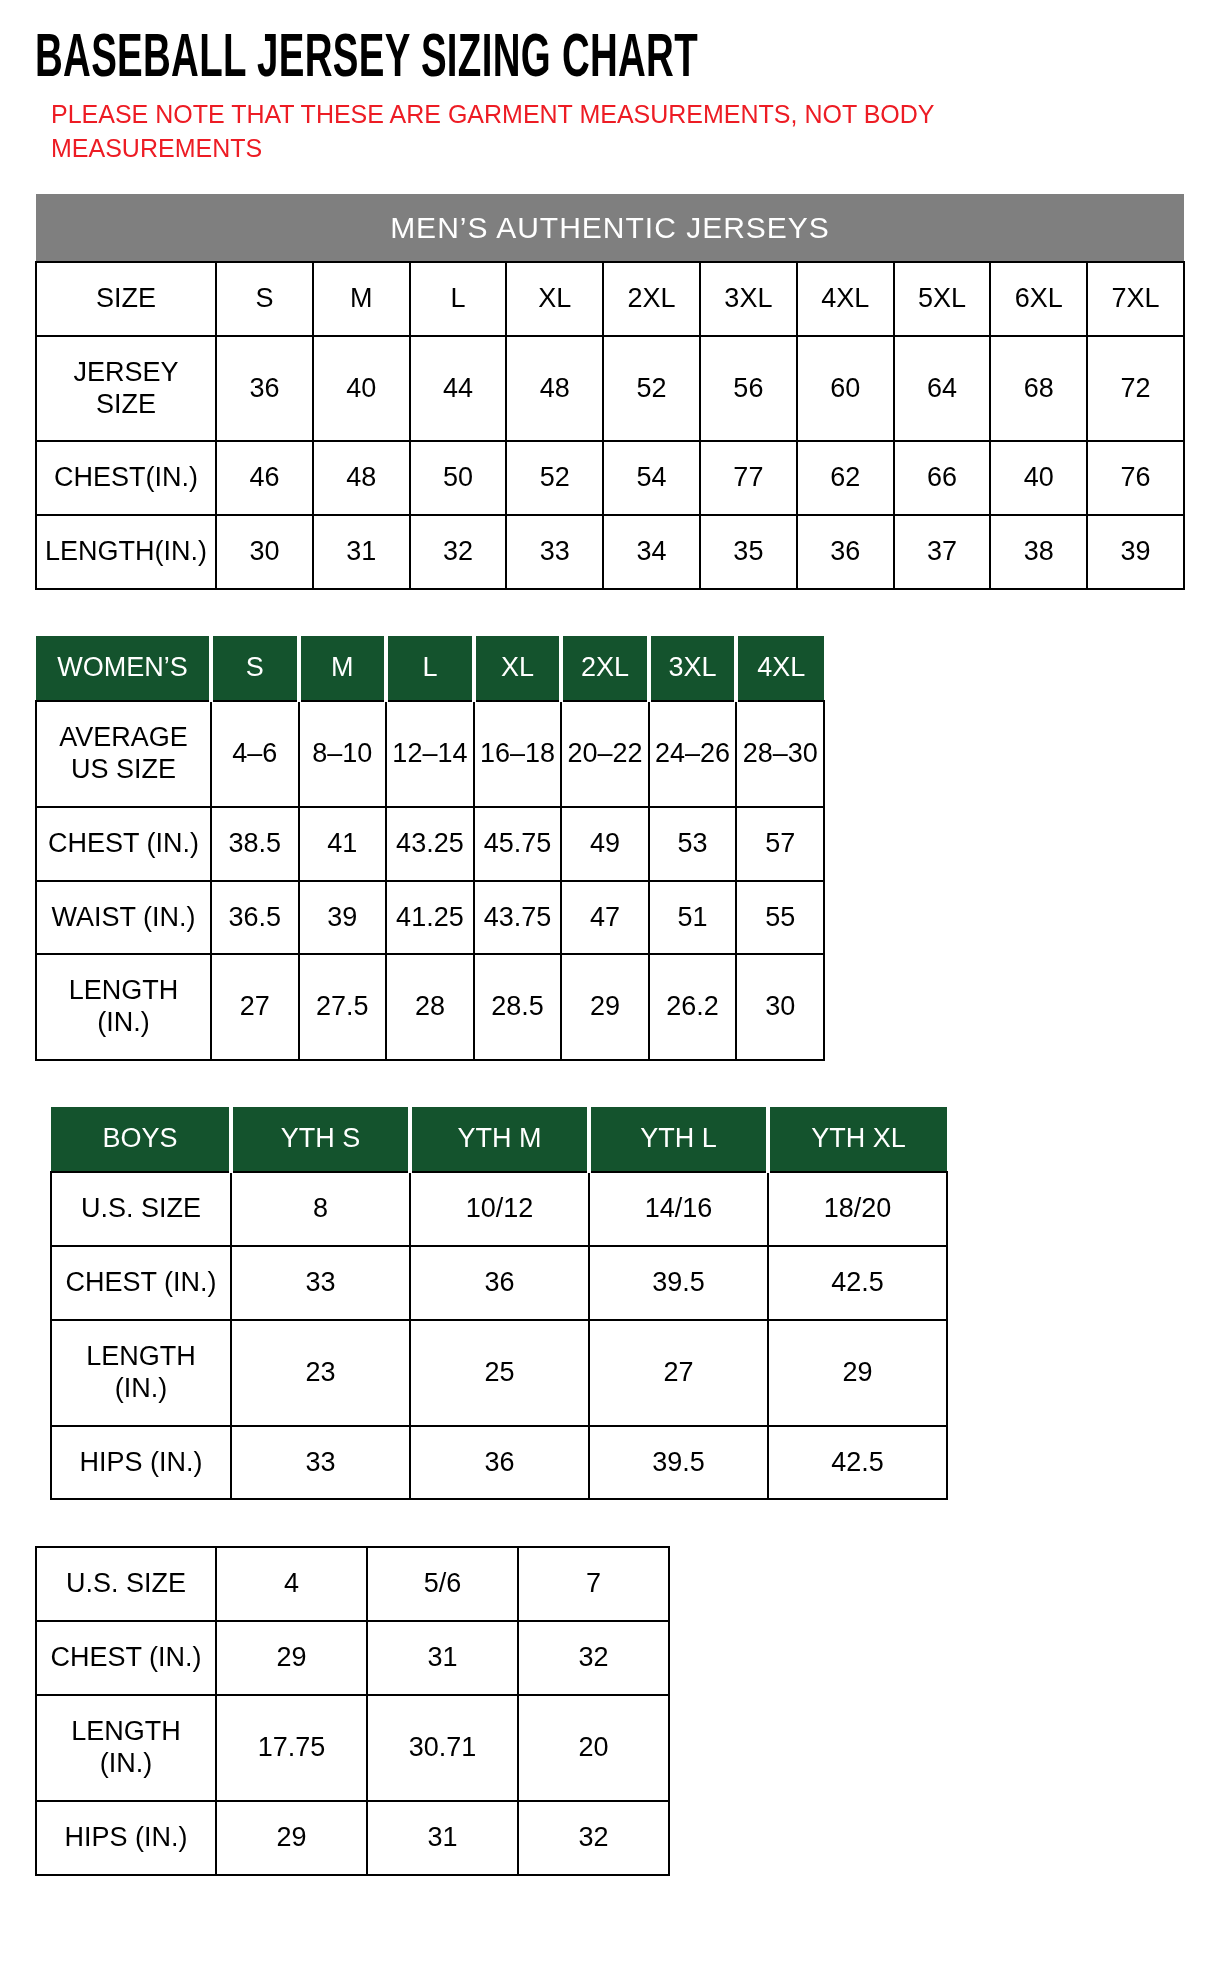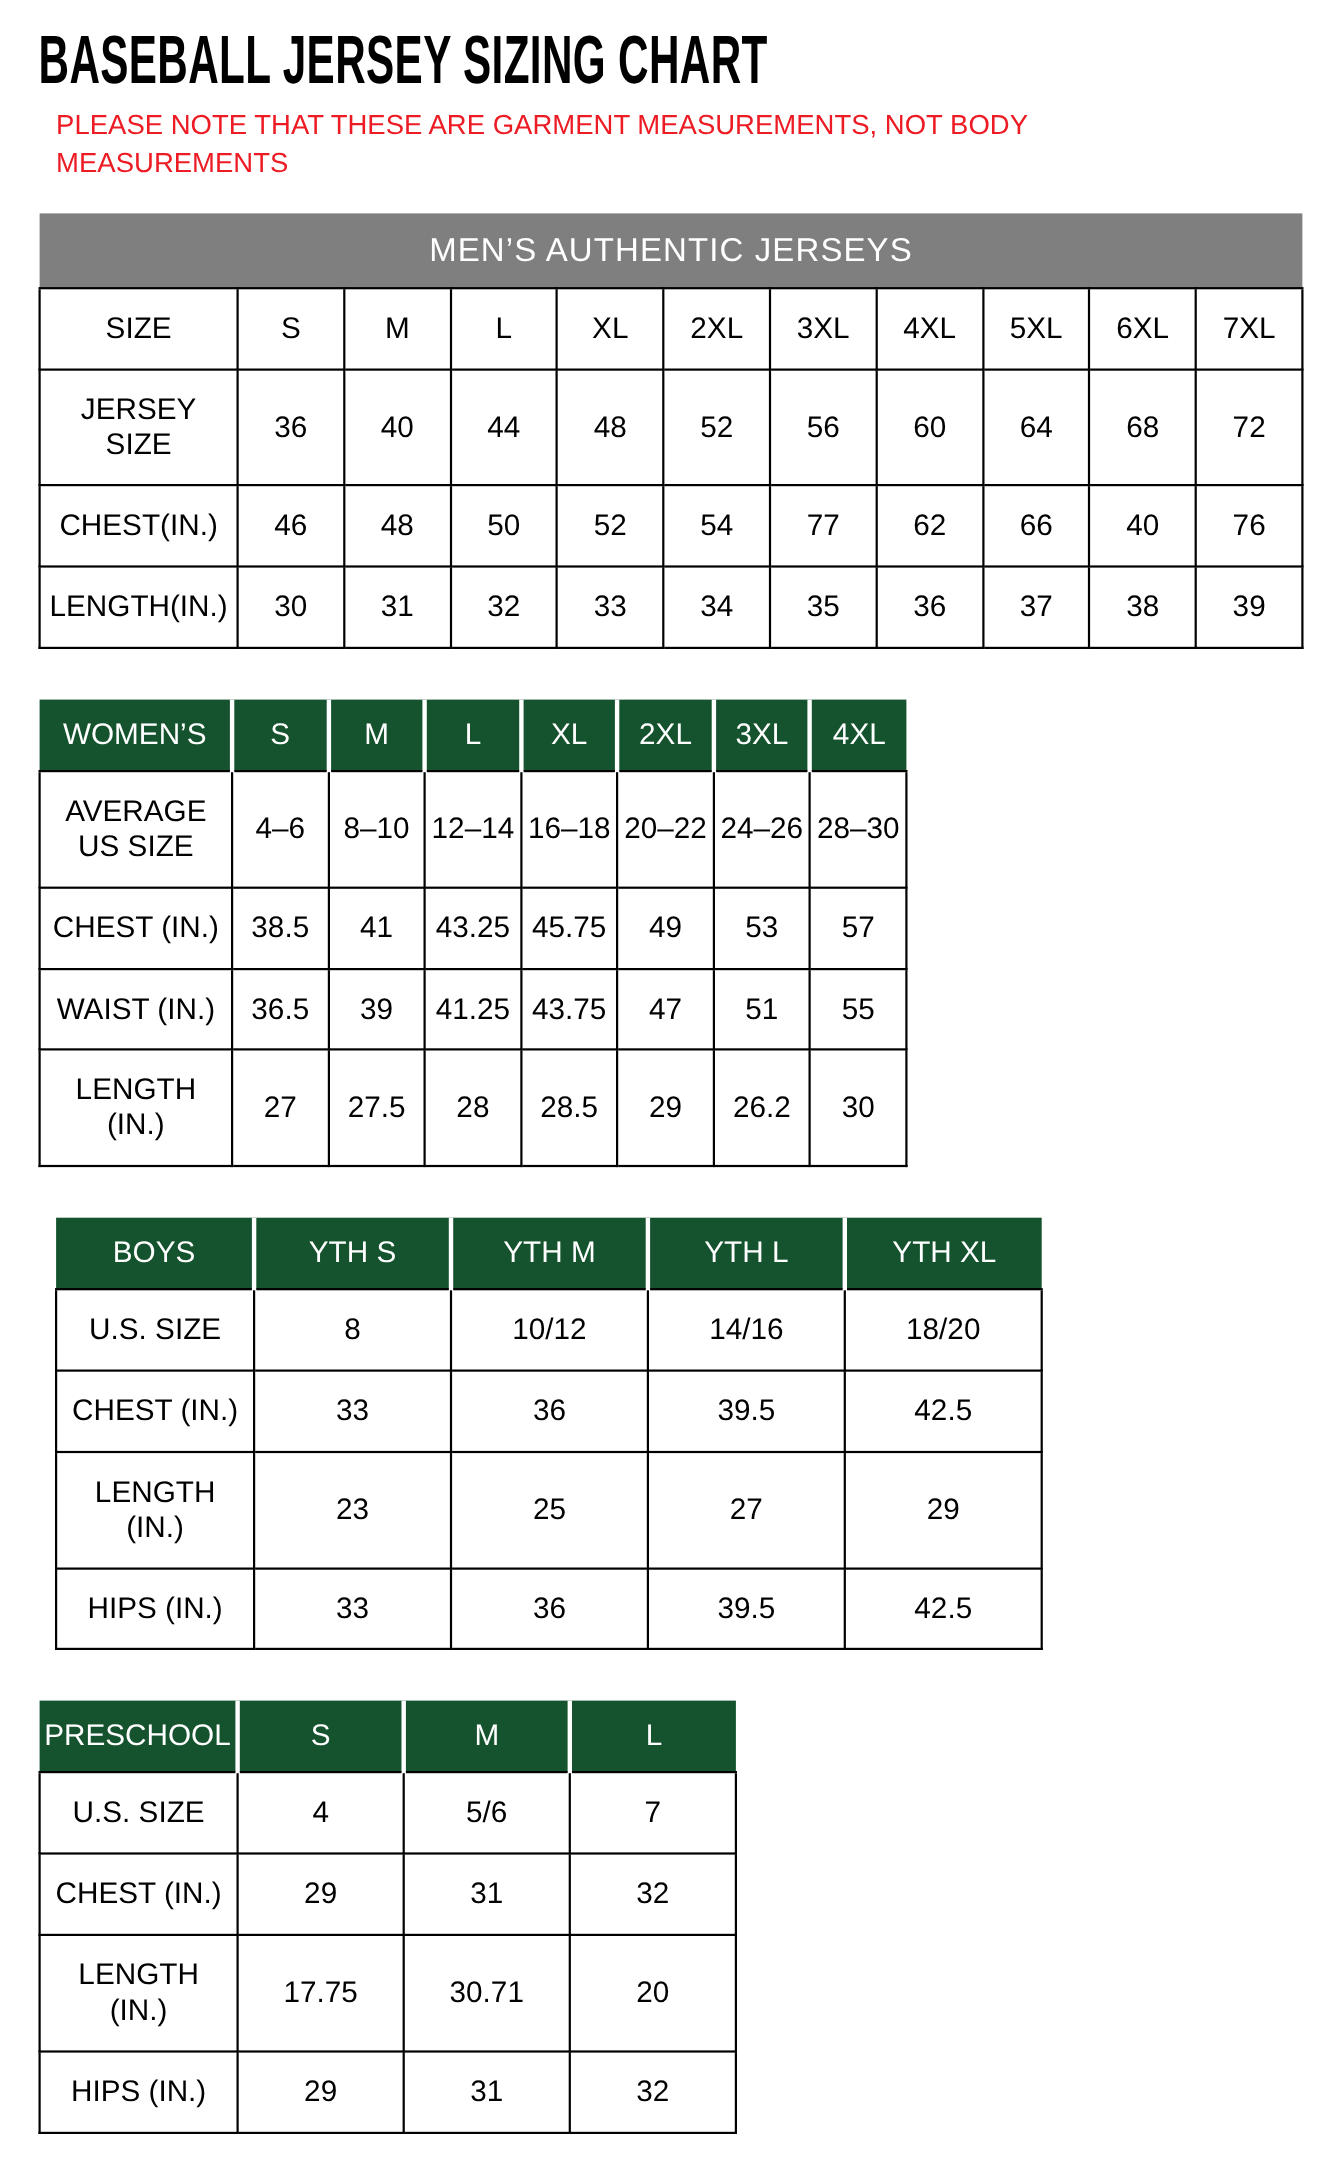--- a/index.html
+++ b/index.html
@@ -257,26 +257,20 @@
       </table>
       <table class="size-table" style="width: 635px;">
         <colgroup>
           <col style="width: 180px;">
           <col>
           <col>
           <col>
         </colgroup>
         <tbody>
           <tr>
-            <th class="gray-cell">PRESCHOOL</th>
-            <th class="gray-cell">S</th>
-            <th class="gray-cell">M</th>
-            <th class="gray-cell">L</th>
-          </tr>
-          <tr>
             <th class="body-cell">U.S. SIZE</th>
             <td class="body-cell">4</td>
             <td class="body-cell">5/6</td>
             <td class="body-cell">7</td>
           </tr>
           <tr>
             <th class="body-cell">CHEST (IN.)</th>
             <td class="body-cell">29</td>
             <td class="body-cell">31</td>
             <td class="body-cell">32</td>

